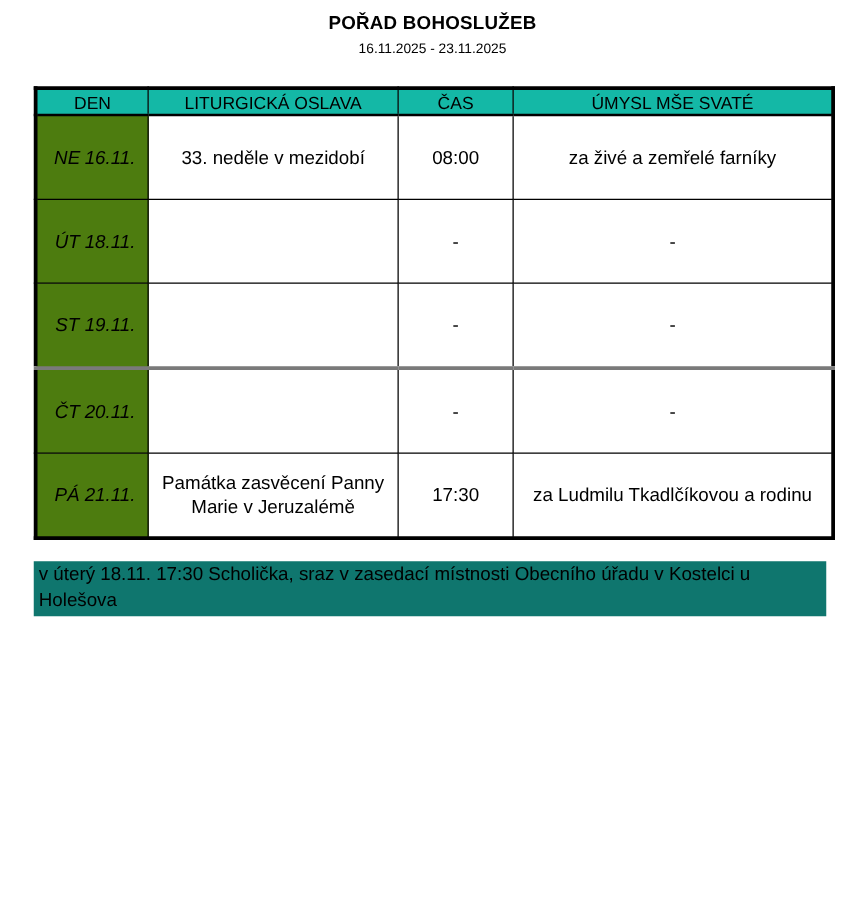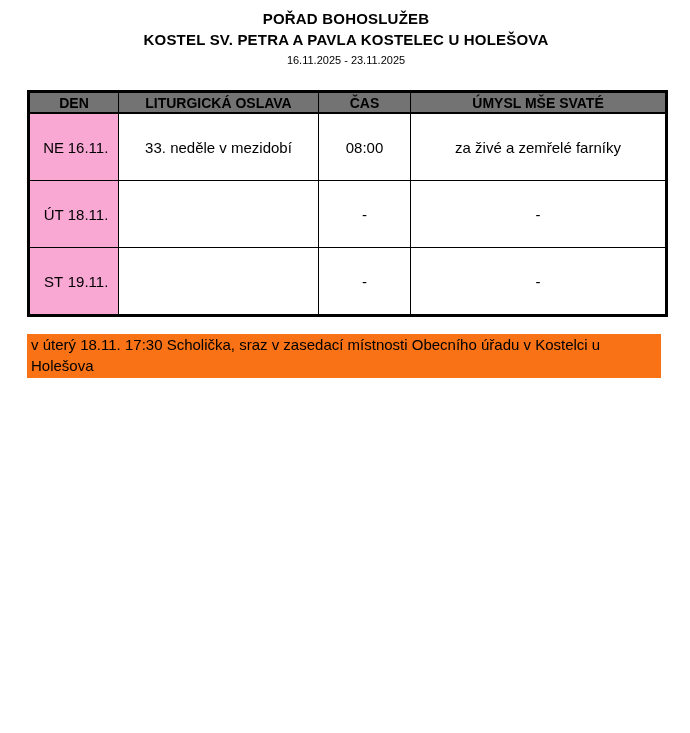--- a/index.html
+++ b/index.html
@@ -30,75 +30,75 @@
     line-height: 21px;
   }
   table.schedule {
     border-collapse: collapse;
     table-layout: fixed;
     width: 638px;
     margin-top: 19px;
     border: 3px solid #000000;
   }
   table.schedule th {
-    background: #737373;
+    background: #14b8a6;
     font-size: 14px;
-    font-weight: bold;
+    font-weight: normal;
     height: 19px;
     border: 1px solid #000000;
     border-bottom: 2px solid #000000;
     text-align: center;
     padding: 0;
   }
   table.schedule td {
     border: 1px solid #000000;
     font-size: 15px;
     font-weight: normal;
     height: 66px;
     text-align: center;
     vertical-align: middle;
     padding: 0 2px;
     line-height: 19px;
   }
   td.day-cell {
-    background: #f9a8d4;
+    background: #4d7c0f;
     font-weight: bold;
     text-align: left;
     padding-left: 4px;
     border-right: 2px solid #000000;
+    font-style: italic;
   }
   td.day-cell .day-abbr {
     display: inline-block;
     min-width: 28px;
   }
   col.c-den   { width: 90px; }
   col.c-feast { width: 200px; }
   col.c-time  { width: 92px; }
   col.c-int   { width: 256px; }
   tr.page-break-row td {
     border-top: 3px solid #7a7a7a;
   }
   .footer-note {
     margin-top: 17px;
     width: 634px;
-    background: #f97316;
+    background: #0f766e;
     font-size: 15px;
     line-height: 21px;
     padding: 0 0 2px 4px;
     box-sizing: border-box;
   }
 </style>
 </head>
 <body>
 
 <div class="page">
 
   <header class="title-block">
     <div class="title-line1">POŘAD BOHOSLUŽEB</div>
-    <div class="title-line2">KOSTEL SV. PETRA A PAVLA KOSTELEC U HOLEŠOVA</div>
     <div class="title-line3">16.11.2025 - 23.11.2025</div>
   </header>
 
   <table class="schedule">
     <colgroup>
       <col class="c-den">
         <col class="c-feast">
         <col class="c-time">
         <col class="c-int">
     </colgroup>
@@ -122,18 +122,30 @@
         <td></td>
         <td>-</td>
         <td>-</td>
       </tr>
       <tr>
         <td class="day-cell"><span class="day-abbr">ST</span><span>19.11.</span></td>
         <td></td>
         <td>-</td>
         <td>-</td>
       </tr>
+      <tr class="page-break-row">
+        <td class="day-cell"><span class="day-abbr">ČT</span><span>20.11.</span></td>
+        <td></td>
+        <td>-</td>
+        <td>-</td>
+      </tr>
+      <tr>
+        <td class="day-cell"><span class="day-abbr">PÁ</span><span>21.11.</span></td>
+        <td>Památka zasvěcení Panny Marie v Jeruzalémě</td>
+        <td>17:30</td>
+        <td>za Ludmilu Tkadlčíkovou a rodinu</td>
+      </tr>
     </tbody>
   </table>
 
   <div class="footer-note">v úterý 18.11. 17:30 Scholička, sraz v zasedací místnosti Obecního úřadu v Kostelci u Holešova</div>
 
 </div>
 
 </body></html>

